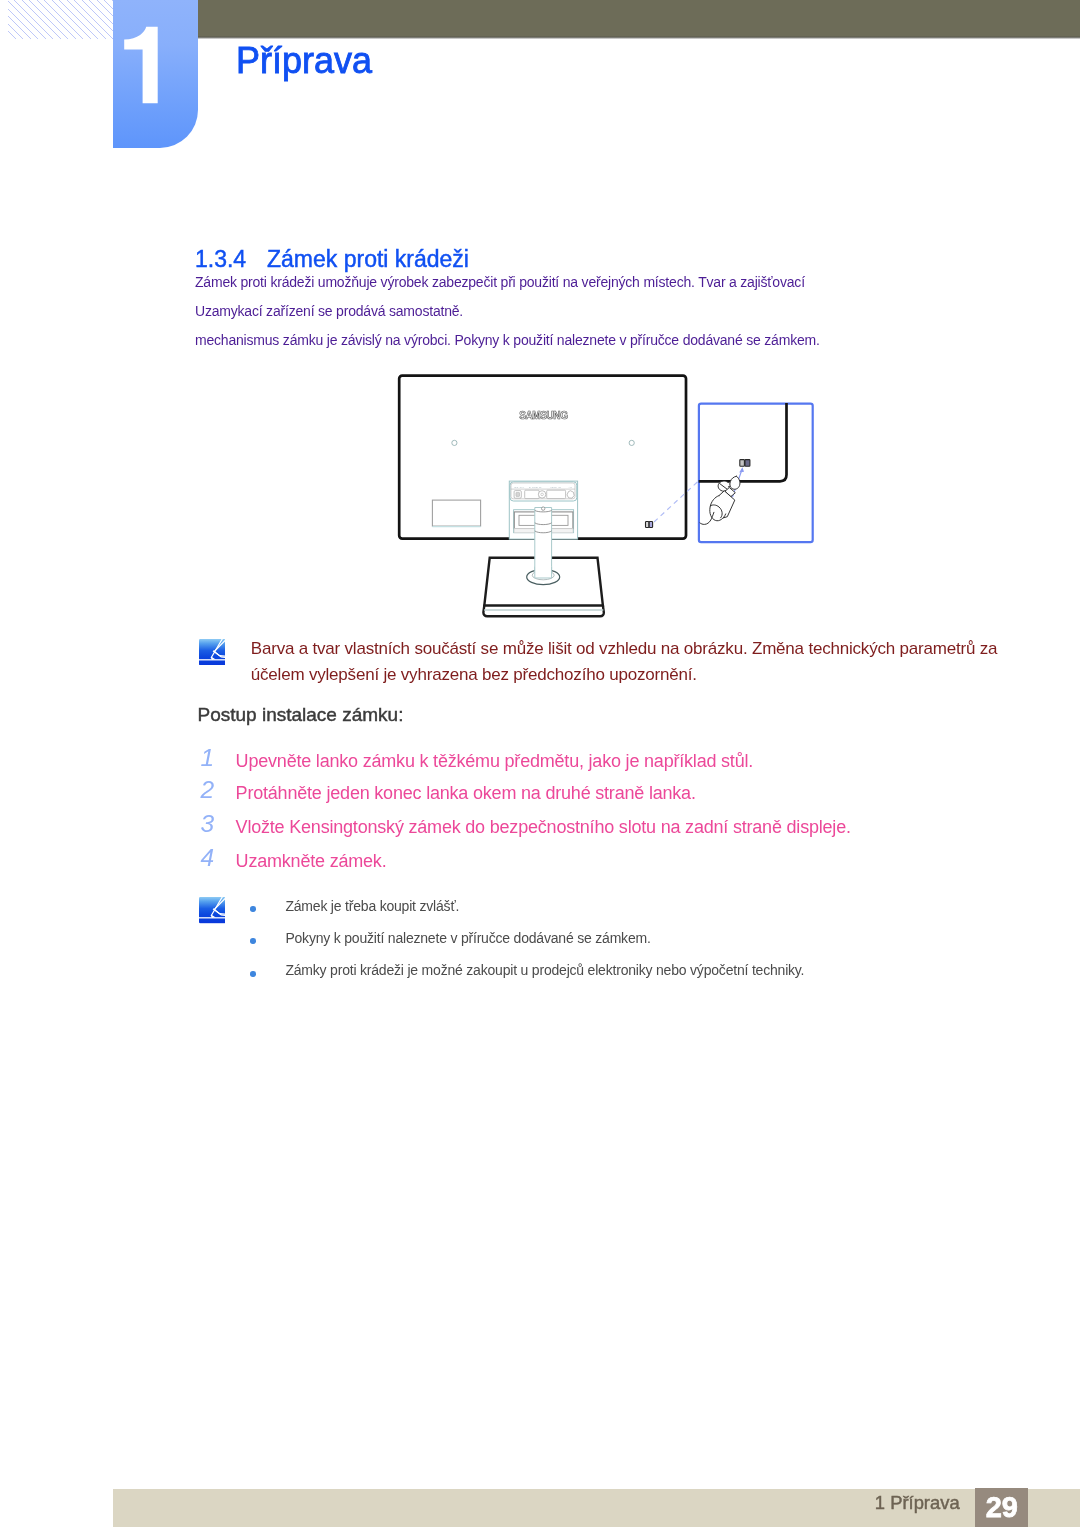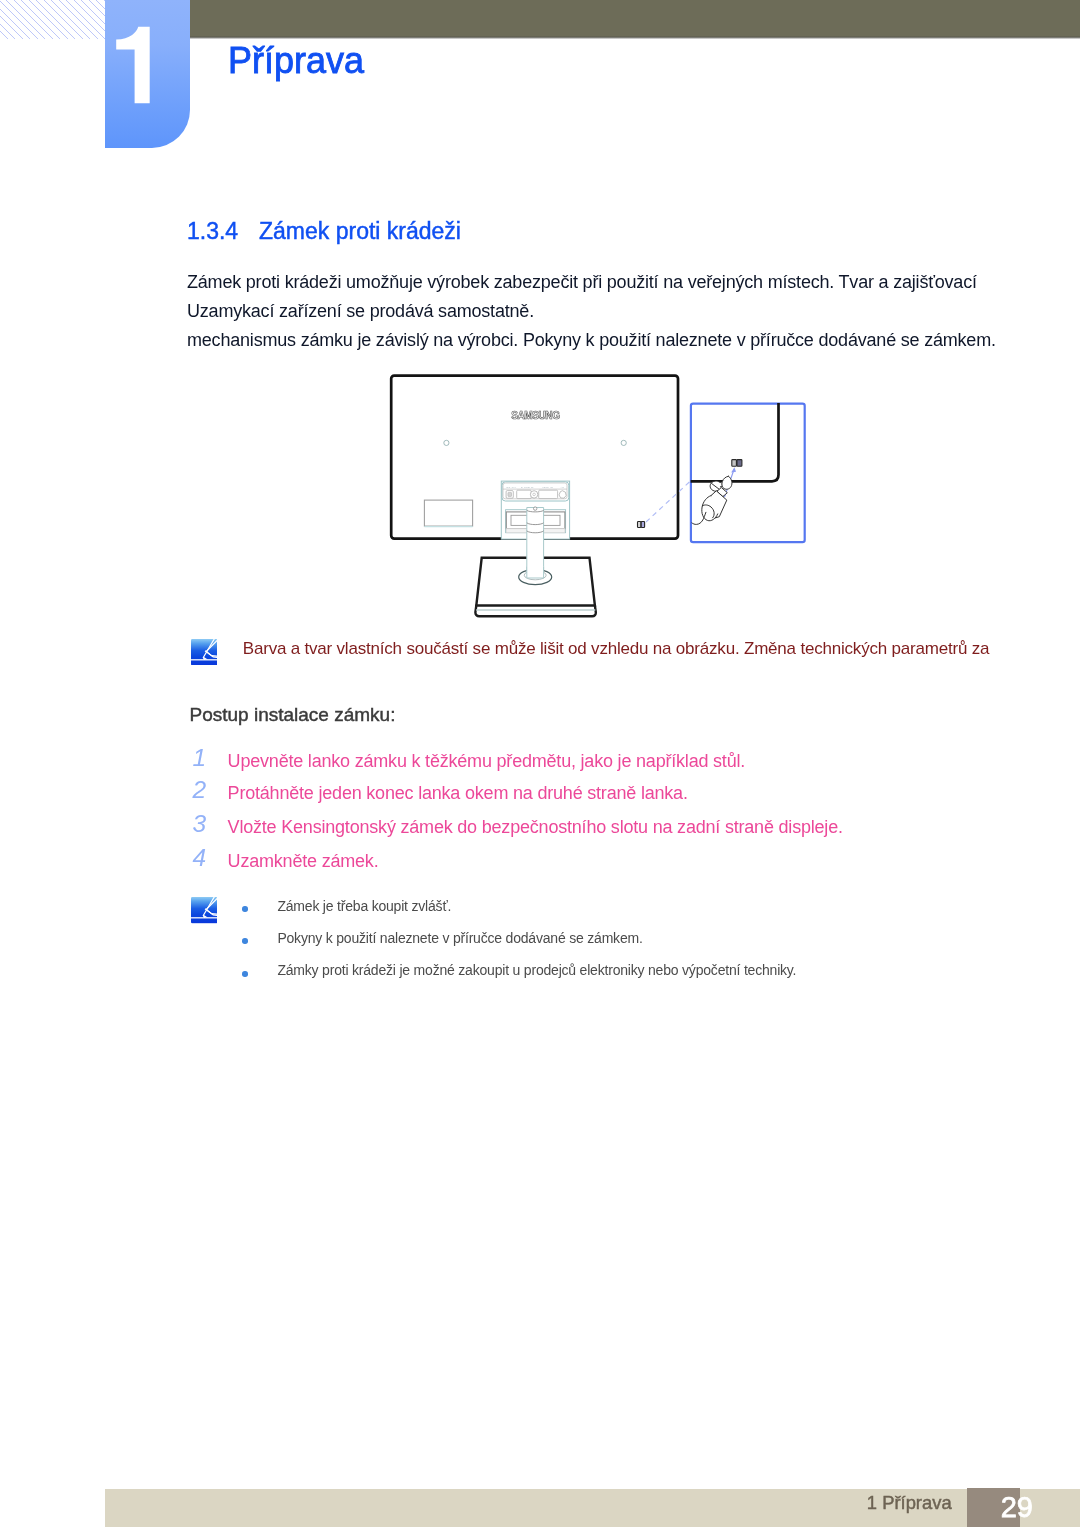--- a/index.html
+++ b/index.html
@@ -1,42 +1,42 @@
 <!DOCTYPE html>
 <html><head>
 <meta charset="utf-8">
 <style>
   html,body{margin:0;padding:0;}
   body{width:1080px;height:1527px;background:#ffffff;
        font-family:"Liberation Sans",sans-serif;overflow:hidden;position:relative;}
-  .page{position:absolute;left:0;top:0;width:868px;height:1527px;}
+  .page{position:absolute;left:8px;top:0;width:868px;height:1527px;}
 
   
   .hatch{position:absolute;left:0;top:0;width:105px;height:39px;
      background:repeating-linear-gradient(45deg,
         rgba(150,165,245,0.62) 0px, rgba(150,165,245,0.62) 0.5px,
         rgba(255,255,255,0) 0.5px, rgba(255,255,255,0) 5.3px);}
   .chapter-tab{position:absolute;left:105px;top:0;width:85px;height:148px;
      border-bottom-right-radius:38px;
      background:linear-gradient(180deg,#8FB3FB 0%,#88AFFB 30%,#6FA0FB 70%,#5E95FB 100%);}
   .chapter-num{position:absolute;left:0;top:0;width:85px;height:148px;}
   .olive-bar{position:absolute;left:190px;top:0;width:890px;height:39px;
      background:linear-gradient(180deg,#6D6C58 0%,#6D6C58 92%,#5A5A50 95%,rgba(120,120,120,0.35) 99%,rgba(255,255,255,0) 100%);}
   .chapter-title{position:absolute;left:228px;top:40px;
      color:#1050F2;font-size:36px;font-weight:normal;line-height:41px;letter-spacing:0px;
      -webkit-text-stroke:0.85px #1050F2;}
 
   
   .sec-head{position:absolute;left:187px;top:215px;color:#1050F2;
      font-size:23px;font-weight:normal;line-height:32px;letter-spacing:0px;white-space:nowrap;
      -webkit-text-stroke:0.45px #1050F2;}
-  .sec-head .num{display:inline-block;width:72px;}
+  .sec-head .num{display:inline-block;width:72px;margin-top:28px;}
 
   .para{position:absolute;left:187px;top:268.3px;width:860px;
-     color:#0f172a;font-size:18px;letter-spacing:-0.2px;line-height:28.75px;white-space:nowrap;}
+     color:#4c1d95;font-size:14px;letter-spacing:-0.2px;line-height:28.75px;white-space:nowrap;}
 
   
   .noteicon{position:absolute;width:26.4px;height:26.4px;}
   .notetext{position:absolute;color:#7f1d1d;font-size:17px;letter-spacing:-0.2px;
      line-height:26px;white-space:nowrap;}
 
   
   .sub-head{position:absolute;left:189.5px;top:702px;color:#3B3B3B;font-size:19px;
      letter-spacing:0px;font-weight:normal;line-height:26px;white-space:nowrap;
      -webkit-text-stroke:0.45px #3B3B3B;}
@@ -54,21 +54,21 @@
 
   
   .footbar{position:absolute;left:105px;top:1488.5px;width:975px;height:38.5px;
      background:#DBD6C3;}
   .footlabel{position:absolute;left:866.8px;top:1494.3px;color:#6D6353;font-size:18.4px;
      font-weight:normal;line-height:18px;letter-spacing:0px;white-space:nowrap;
      -webkit-text-stroke:0.45px #6D6353;}
   .pagebox{position:absolute;left:967.3px;top:1488.2px;width:53px;height:38.8px;
      background:#968A7E;}
   .pagenum{position:absolute;left:0;top:0;width:53px;height:38.8px;color:#fff;
-     font-size:29px;font-weight:normal;line-height:38px;text-align:center;letter-spacing:0px;padding-left:23px;-webkit-text-stroke:0.75px #fff;}
+     font-size:29px;font-weight:bold;line-height:38px;text-align:center;letter-spacing:0px;-webkit-text-stroke:0.75px #fff;}
 
   
   .figure{position:absolute;left:385px;top:370px;width:700px;height:300px;overflow:visible;}
 </style>
 </head>
 <body>
 
 <div class="page">
 
   <div class="hatch"></div>
@@ -201,20 +201,21 @@
         <path d="M23.6 -0.6 L12.3 18.4 L13.6 20.8"></path>
         <path d="M26.8 0.9 L15.2 12.5 L22.2 17.9 L27.4 18.5"></path>
         <path d="M14.0 11.7 L20.6 16.7 L27.6 17.3"></path>
       </g>
       <path d="M13.4 20.4 L12.5 17.8 L16.8 20.4 Z" fill="#ffffff"></path>
       <rect x="-1" y="20.2" width="28" height="1.25" fill="#ffffff"></rect>
     </g>
   </svg>
   <div class="notetext" style="left:242.8px;top:636.4px">
     <div>Barva a tvar vlastních součástí se může lišit od vzhledu na obrázku. Změna technických parametrů za</div>
+    <div>účelem vylepšení je vyhrazena bez předchozího upozornění.</div>
   </div>
 
   <div class="sub-head">Postup instalace zámku:</div>
 
   <div class="olitem" style="top:746.4px">
     <span class="n">1</span>
     <span class="t">Upevněte lanko zámku k těžkému předmětu, jako je například stůl.</span>
   </div>
   <div class="olitem" style="top:778.3px">
     <span class="n">2</span>

